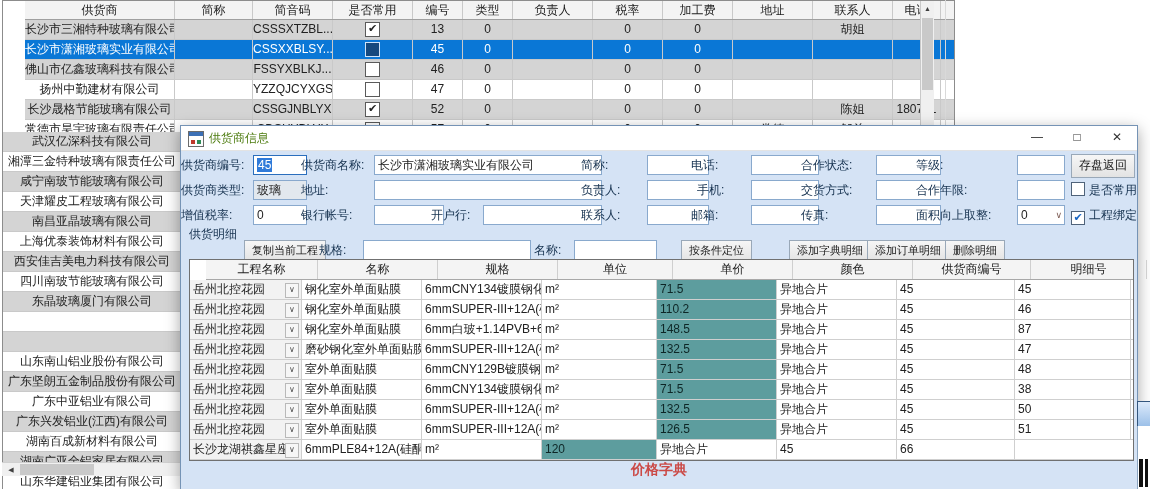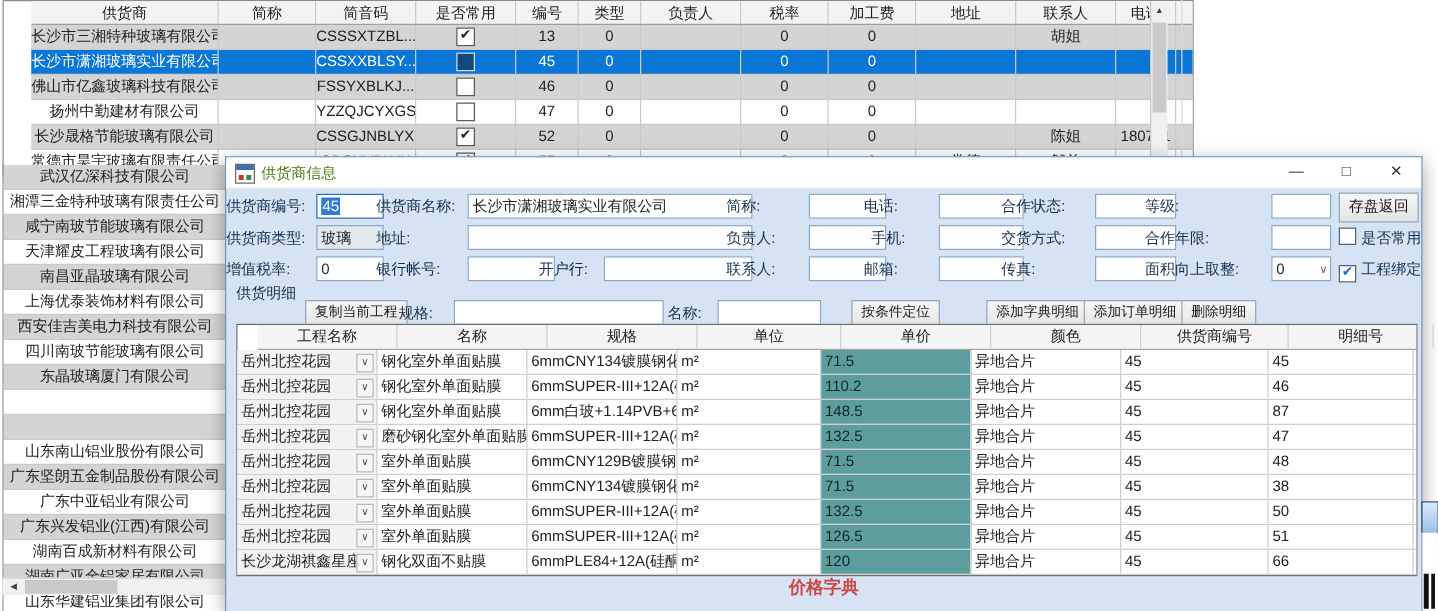--- a/index.html
+++ b/index.html
@@ -378,21 +378,20 @@
           <div class="dc">室外单面贴膜</div>
           <div class="dc">6mmSUPER-III+12A(硅...</div>
           <div class="dc">m²</div>
           <div class="dc price">126.5</div>
           <div class="dc">异地合片</div>
           <div class="dc">45</div>
           <div class="dc">51</div>
         </div>
         <div class="drow">
           <div class="dc combo">长沙龙湖祺鑫星座<div class="combo-arrow">∨</div></div>
-          <div class="dc">钢化双面不贴膜</div>
           <div class="dc">6mmPLE84+12A(硅酮胶...</div>
           <div class="dc">m²</div>
           <div class="dc price">120</div>
           <div class="dc">异地合片</div>
           <div class="dc">45</div>
           <div class="dc">66</div>
         </div>
       </div>
   </div>
 

